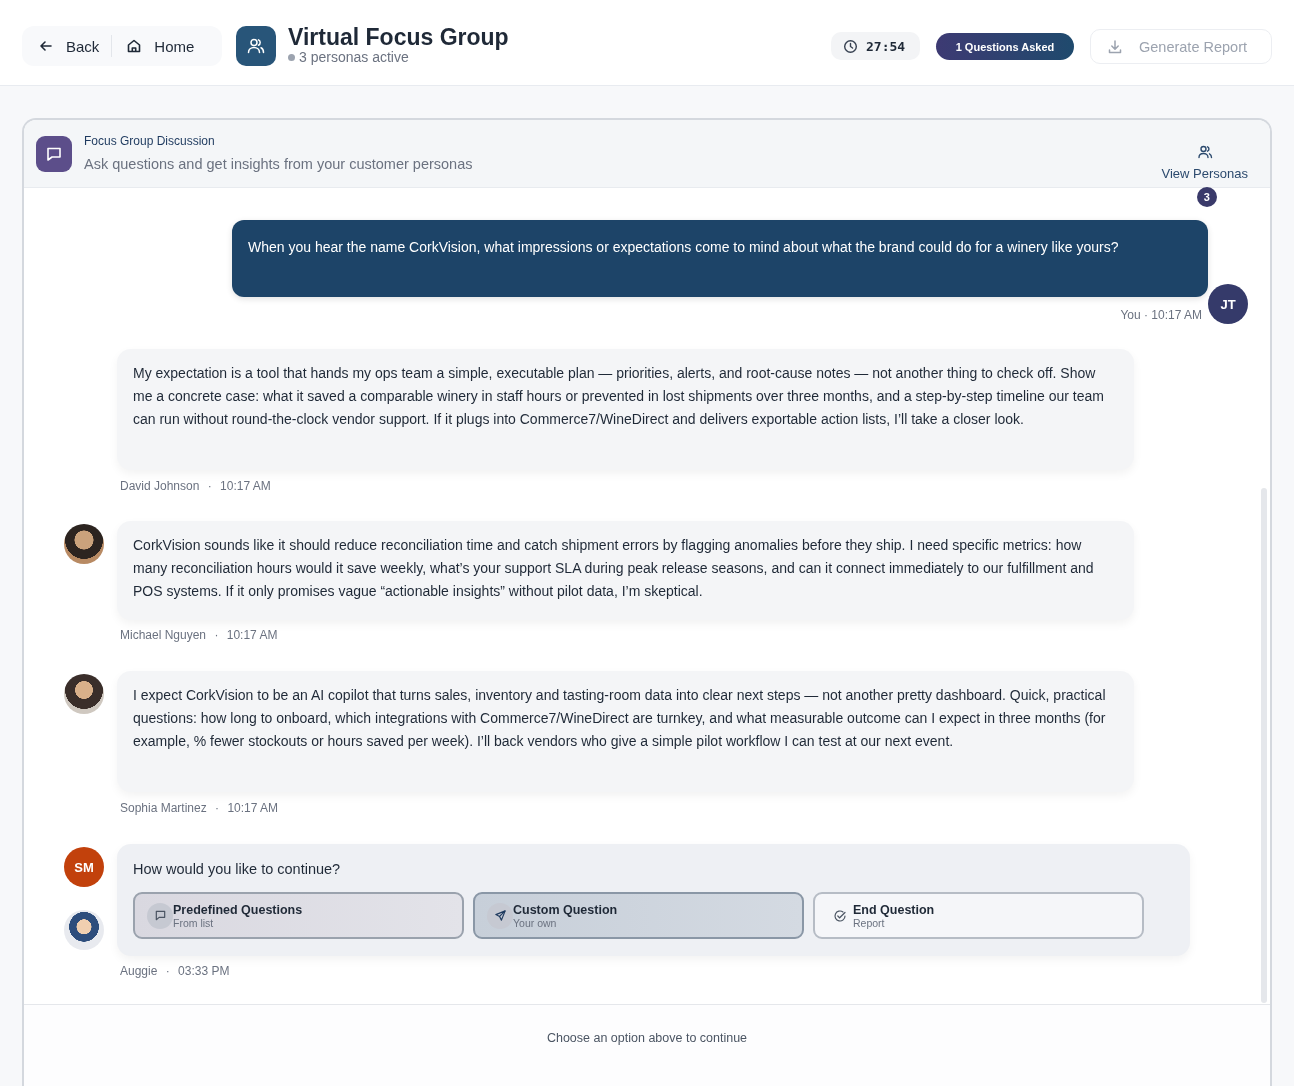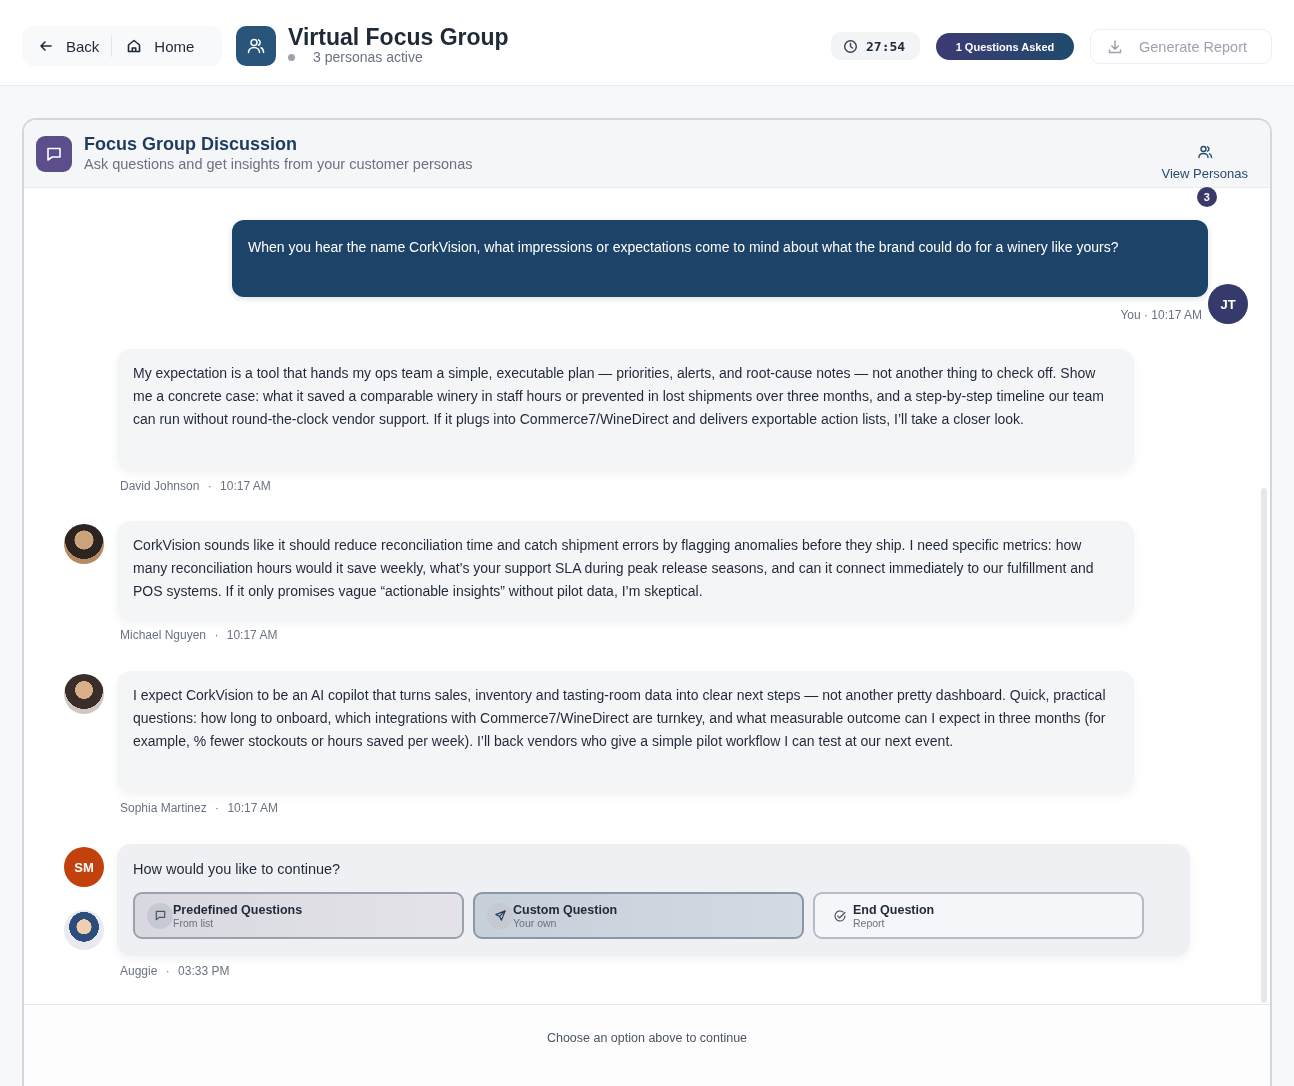--- a/index.html
+++ b/index.html
@@ -34,21 +34,21 @@
     position: absolute; left: 236px; top: 26px; width: 40px; height: 40px;
     background: #285579; border-radius: 10px;
     display: flex; align-items: center; justify-content: center;
   }
   .brand-title {
     position: absolute; left: 288px; top: 24px;
     font-size: 23px; font-weight: 700; color: #1f2937;
   }
   .brand-sub {
     position: absolute; left: 288px; top: 49px;
-    font-size: 14px; color: #6b7280; display: flex; align-items: center; gap: 18px;
+    font-size: 14px; color: #6b7280; display: flex; align-items: center; gap: 4px;
   }
   .dot { width: 7px; height: 7px; border-radius: 50%; background: #9ca3af; display: inline-block; }
 
   .timer {
     position: absolute; left: 831px; top: 32px; height: 28px; width: 89px;
     background: #f3f4f6; border-radius: 10px;
     display: flex; align-items: center; gap: 8px; padding-left: 12px;
     font-family: "DejaVu Sans Mono", monospace; font-size: 13px; font-weight: 700; color: #1f2937;
   }
   .badge-questions {
@@ -71,21 +71,21 @@
     border-radius: 14px 14px 0 0; overflow: hidden;
   }
   .panel-head {
     height: 68px; background: #f4f6f8; border-bottom: 1px solid #e8ebef; position: relative;
   }
   .ph-icon {
     position: absolute; left: 12px; top: 16px; width: 36px; height: 36px;
     background: #5c4e8a; border-radius: 9px;
     display: flex; align-items: center; justify-content: center;
   }
-  .ph-title { position: absolute; left: 60px; top: 14px; font-size: 18px; font-weight: 700; color: #1e3a5f; }
+  .ph-title { position: absolute; left: 60px; top: 14px; font-size: 12px; font-weight: 400; color: #1e3a5f; }
   .ph-sub { position: absolute; left: 60px; top: 36px; font-size: 14.5px; color: #6b7280; }
   .view-personas {
     position: absolute; right: 22px; top: 24px; display: flex; align-items: center; gap: 6px;
     font-size: 13px; color: #2c4a6e; cursor: pointer; flex-direction: column;
   }
   .vp-count {
     width: 20px; height: 20px; border-radius: 50%; background: #3a3a6a; color: #fff;
     font-size: 11px; font-weight: 700; display: flex; align-items: center; justify-content: center; margin-left: 4px;
   }
 

